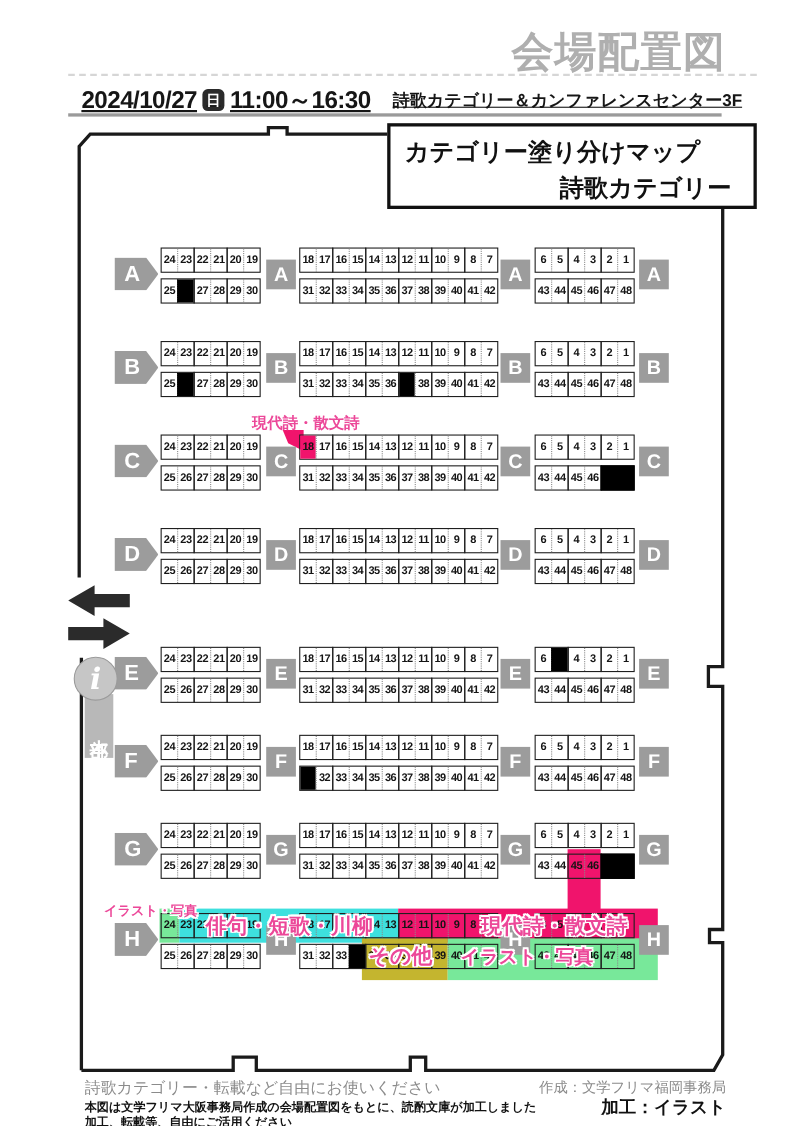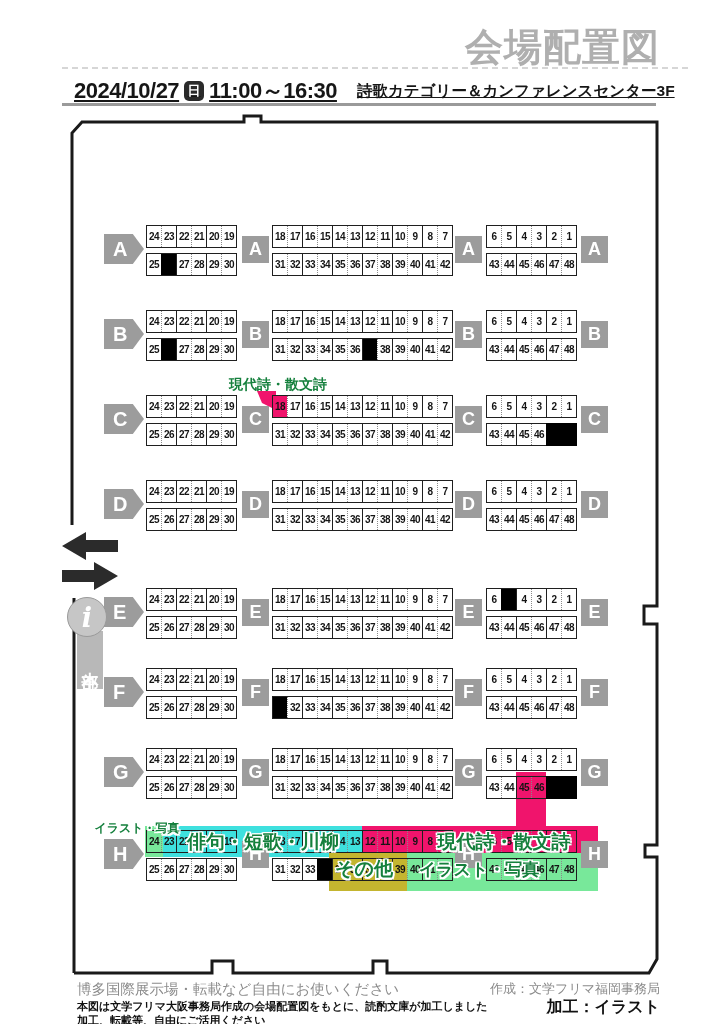--- a/index.html
+++ b/index.html
@@ -17,21 +17,21 @@
   .venue-txt{font-size:15.5px;font-weight:bold;margin-left:20px;}
   .solid-sep{position:absolute;left:62px;width:594px;top:103px;border-top:3px solid #9a9a9a;}
   
   .legend-box{position:absolute;left:352px;top:112px;width:336px;height:78px;background:#fff;
               border:3px solid #111;box-sizing:border-box;z-index:5;}
   .legend-box .l1{font-size:22px;font-weight:bold;color:#111;padding:8px 0 0 13px;}
   .legend-box .l2{font-size:22px;font-weight:bold;color:#111;text-align:right;padding:3px 20px 0 0;}
   
   .overlay-svg{position:absolute;left:0;top:0;pointer-events:none;}
   .band{position:absolute;}
-  .map-label{position:absolute;transform:translateX(-50%);font-weight:bold;color:#15803d;white-space:nowrap;z-index:8;}
+  .map-label{position:absolute;transform:translateX(-50%);font-weight:bold;color:#ec4899;white-space:nowrap;z-index:8;}
   .map-label.outlined{text-shadow:-1.5px -1.5px 0 #fff,1.5px -1.5px 0 #fff,-1.5px 1.5px 0 #fff,1.5px 1.5px 0 #fff,
                       0 -1.5px 0 #fff,0 1.5px 0 #fff,-1.5px 0 0 #fff,1.5px 0 0 #fff;}
   
   #booth-rows{position:absolute;left:0;top:0;width:724px;height:1024px;z-index:6;}
   .bbox{position:absolute;width:31px;height:23px;border:1.5px solid #1f1f1f;box-sizing:border-box;display:flex;background:transparent;}
   .bbox.allblack{background:#000;border-color:#000;}
   .cell{flex:1;display:flex;align-items:center;justify-content:center;font-size:10px;font-weight:bold;
         color:#141414;letter-spacing:-0.5px;}
   .cell.r{border-left:1px dotted #8a8a8a;}
   .cell.black{background:#000;border-left-color:#000;}
@@ -70,20 +70,24 @@
 
   <svg class="overlay-svg" width="724" height="1024">
     <path fill="none" stroke="#1a1a1a" stroke-width="3" d="M 74,973 L 74,598 M 72,525 L 72,133 L 82,122 L 244,122 L 244,116 L 261,116 L 261,122 L 657,122
          L 657,606 L 644,606 L 644,624 L 657,624 L 657,845 L 645,845 L 645,857 L 657,857 L 657,959
          L 649,973 L 387,973 L 387,961 L 373,961 L 373,973 L 233,973 L 233,961 L 212,961 L 212,973 L 74,973"></path>
     <polygon fill="#2b2b2b" points="62,546 86,532 86,540 118,540 118,552 86,552 86,560"></polygon>
     <polygon fill="#2b2b2b" points="118,576 94,562 94,570 62,570 62,582 94,582 94,590"></polygon>
     <polygon points="257,391 276,391 276,410 262,403" fill="#F0146C"></polygon>
   </svg>
 
+  <div class="legend-box">
+    <div class="l1">カテゴリー塗り分けマップ</div>
+    <div class="l2">詩歌カテゴリー</div>
+  </div>
 
   <div class="band" style="left: 145px; top: 826px; width: 18px; height: 31px; background-color: rgb(120, 232, 154);"></div>
   <div class="band" style="left: 163px; top: 826px; width: 199px; height: 31px; background-color: rgb(62, 224, 222);"></div>
   <div class="band" style="left: 362px; top: 826px; width: 236px; height: 31px; background-color: rgb(240, 20, 108);"></div>
   <div class="band" style="left: 516px; top: 772px; width: 30px; height: 60px; background-color: rgb(240, 20, 108);"></div>
   <div class="band" style="left: 329px; top: 853px; width: 78px; height: 38px; background-color: rgb(196, 181, 47);"></div>
   <div class="band" style="left: 407px; top: 853px; width: 191px; height: 38px; background-color: rgb(120, 232, 154);"></div>
 
   <div id="booth-rows">
       <div class="row-tag arrow" style="left: 104px; top: 234px; width: 40px; height: 30px; background: rgb(156, 156, 156);">A</div>
@@ -889,18 +893,18 @@
   <div class="map-label outlined" style="left:364px;top:856px;font-size:19px">その他</div>
   <div class="map-label outlined" style="left:479px;top:858px;font-size:17px">イラスト・写真</div>
 
   <div class="info-circle">
     <span>i</span>
   </div>
   <div class="hq-banner">
     <span>本部</span>
   </div>
 
-  <div class="foot-l1">博多国際展示場・転載など自由にお使いください</div>
+  <div class="foot-l1">詩歌カテゴリー・転載など自由にお使いください</div>
   <div class="foot-l2">本図は文学フリマ大阪事務局作成の会場配置図をもとに、読酌文庫が加工しました</div>
   <div class="foot-l3">加工、転載等、自由にご活用ください</div>
   <div class="foot-r1">作成：文学フリマ福岡事務局</div>
   <div class="foot-r2">加工：イラスト</div>
 </div>
 
 </body></html>

